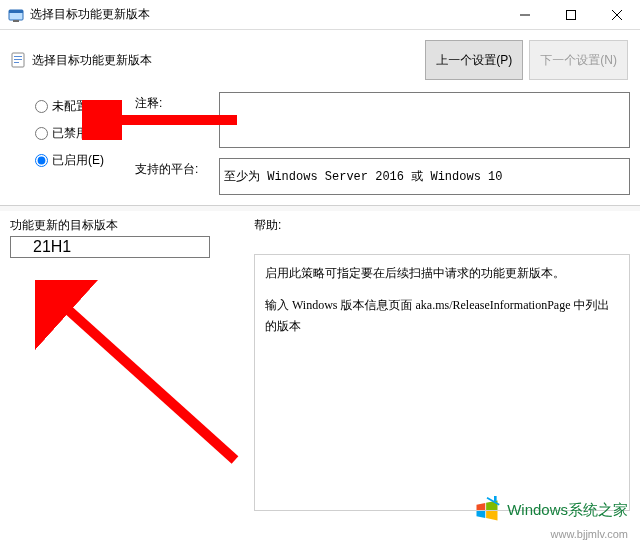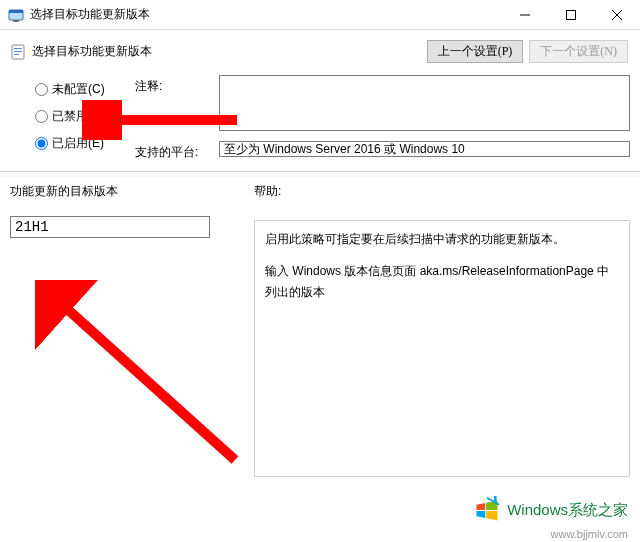--- a/index.html
+++ b/index.html
@@ -38,28 +38,28 @@
   .win-btn svg { display:block; }
   
   .header-row {
     display: flex;
     align-items: center;
     padding: 10px 12px 8px 10px;
   }
   .header-row .hdr-left { display:flex; align-items:center; gap:6px; flex:1; }
   .hdr-icon { width:16px; height:16px; display:inline-flex; }
   .btn {
-    height: 23px;
+    height: 40px;
     line-height: 21px;
     padding: 0 10px;
     font-size: 12px;
     border: 1px solid #adadad;
     background: #e1e1e1;
     margin-left: 6px;
-    font-family: Liberation Serif, serif;
+    font-family: Liberation Sans, sans-serif;
   }
   .btn[disabled] {
     color: #9b9b9b;
     border-color: #cfcfcf;
     background: #efefef;
   }
   
   .config-area {
     display: flex;
     padding: 4px 10px 6px 10px;
@@ -87,25 +87,25 @@
     height: 56px;
     border: 1px solid #7a7a7a;
     background: #fff;
     resize: none;
     font-family: inherit;
     font-size: 12px;
     padding: 2px 4px;
   }
   .platform-box {
     flex:1;
-    height: 16px;
+    height: 37px;
     border: 1px solid #7a7a7a;
     background: #fff;
     padding: 2px 4px;
-    display:flex; align-items:center;
+    display:flex; align-items:center;font-family:Liberation Mono, monospace;
   }
   
   .split-line {
     height: 6px;
     border-top: 1px solid #d0d0d0;
     margin: 4px 0 0 0;
     background: #f7f7f7;
   }
   
   .lower {
@@ -117,37 +117,37 @@
   }
   .col-left {
     width: 230px;
     display:flex; flex-direction:column;
   }
   .col-right {
     flex:1;
     display:flex; flex-direction:column;
   }
   .col-title { margin-bottom: 20px; }
-  .opt-label { margin-bottom: 16px; }
+  .opt-label { margin-bottom: 2px; }
   .opt-input {
     width: 200px;
     height: 22px;
     border: 1px solid #7a7a7a;
-    padding: 2px 4px;
-    font-family: Liberation Mono, monospace;
-    font-size: 14px;
+    padding: 2px 22px;
+    font-family: Liberation Sans, sans-serif;
+    font-size: 16px;
   }
   .help-body {
     flex:1;
     border: 1px solid #cfcfcf;
     padding: 8px 10px;
     line-height: 1.7;
     overflow:auto;
   }
-  .help-body p { margin: 0 0 12px 0; }
+  .help-body p { margin: 0 0 12px 0; font-family: Liberation Serif, serif; }
   
   .arrow {
     position: absolute;
     pointer-events: none;
   }
   
   .wm-logo {
     position:absolute;
     right: 12px;
     bottom: 18px;

